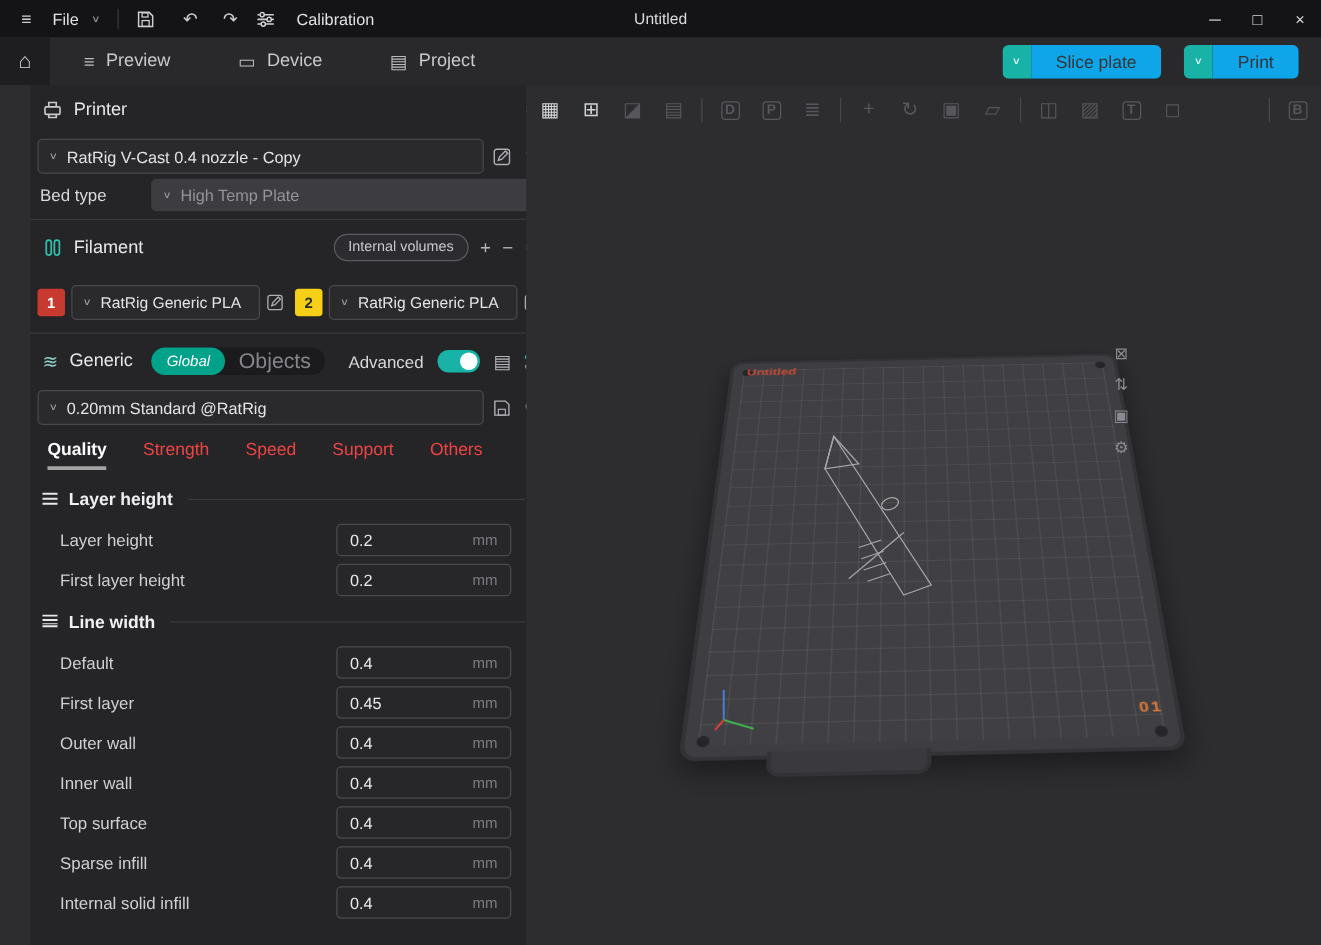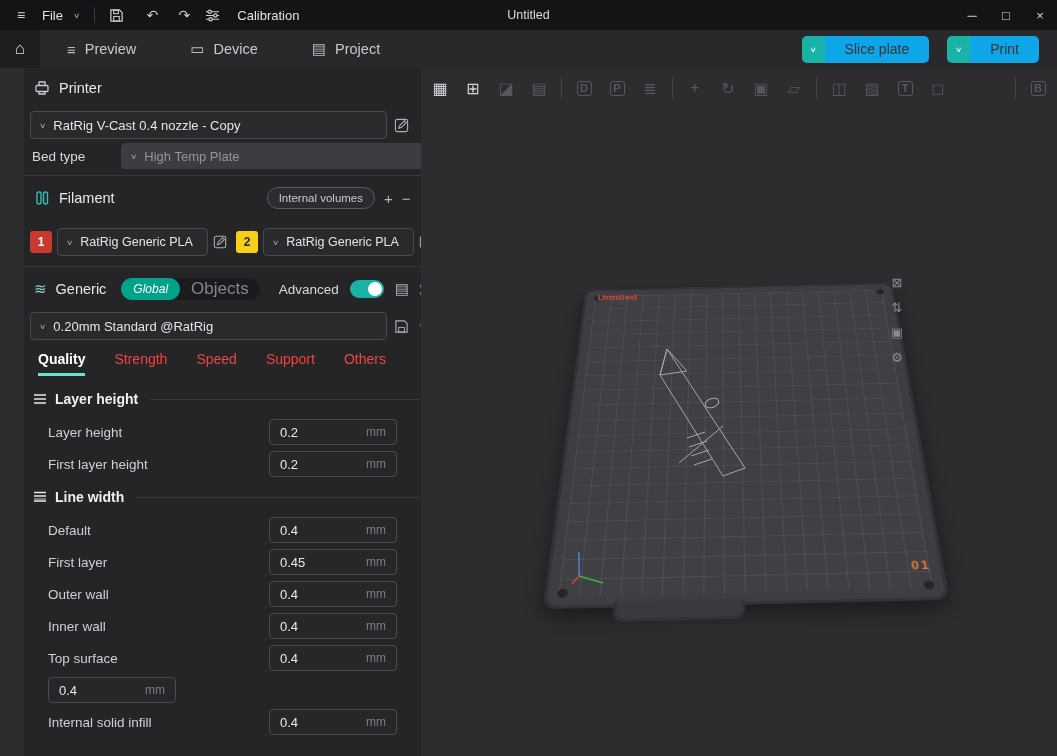--- a/index.html
+++ b/index.html
@@ -51,28 +51,28 @@
 
   .scope { height:22px; background:#1b1b1e; border-radius:11px; display:flex; align-items:center; margin-left:6px; }
   .scope .sg { background:#00a28a; color:#fff; border-radius:11px; padding:0 12px; height:22px; display:flex; align-items:center; font-size:12px;font-style:italic; }
   .scope .so { padding:0 11px; color:#85858c; font-size:17px; }
   .adv-lbl { font-size:13.5px; color:#d9d9dd; }
   .switch { width:34px; height:18px; background:#18b2a6; border-radius:9px; position:relative; margin:0 2px; }
   .switch .knob { position:absolute; right:2px; top:2px; width:14px; height:14px; border-radius:50%; background:#fff; }
 
   .ptabs { display:flex; align-items:flex-end; padding:10px 14px 0; height:36px; }
   .ptab { margin-right:29px; color:#ef4444; font-size:14px; padding-bottom:9px; }
-  .ptab.active { color:#fff; font-weight:bold; border-bottom:3px solid #5eead4; padding-bottom:6px; }
+  .ptab.active { color:#fff; font-weight:bold; border-bottom:3px solid #a3a3a3; padding-bottom:6px; }
 
   .settings { padding-top:6px; position:relative; }
   .sethead { height:34px; display:flex; align-items:center; gap:8px; padding:0 9px; font-weight:bold; font-size:14px; color:#f0f0f3; }
   .sethead .rule { flex:1; height:1px; background:#3a3a3e; margin-left:4px; margin-right:14px; }
   .srow { height:32px; display:flex; align-items:center; padding-left:24px; }
   .srow .lab { width:221px; font-size:13.5px; color:#cfcfd4; }
-  .valbox { width:128px; height:26px; border:1px solid #4a4a50; border-radius:4px; display:flex; align-items:center; padding:0 10px; background:#27272a; }
+  .valbox { width:140px; height:26px; border:1px solid #4a4a50; border-radius:4px; display:flex; align-items:center; padding:0 10px; background:#27272a; }
   .valbox input { flex:1; min-width:0; background:transparent; border:none; outline:none; color:#e9e9ec; font-size:13px; font-family:inherit; }
   .unit { color:#7b7b82; font-size:12px; }
 
   .sbar { position:absolute; right:5px; top:337px; bottom:2px; width:8px; background:#1d1d20; border-radius:4px; }
   .sbar .thumb { position:absolute; top:12px; left:1px; width:6px; height:82px; background:#56565b; border-radius:3px; }
 
   svg.line-ico { display:block; }
 
   
   .viewport { position:absolute; top:68px; left:421px; right:0; bottom:0; background:#2d2d30; }
@@ -363,20 +363,21 @@
       </div>
     </div>
     <div class="srow">
       <span class="lab">Top surface</span>
       <div class="valbox">
         <input value="0.4" style="">
         <span class="unit">mm</span>
       </div>
     </div>
     <div class="srow">
+      <span class="lab">Sparse infill</span>
       <div class="valbox">
         <input value="0.4" style="">
         <span class="unit">mm</span>
       </div>
     </div>
     <div class="srow">
       <span class="lab">Internal solid infill</span>
       <div class="valbox">
         <input value="0.4" style="">
         <span class="unit">mm</span>

